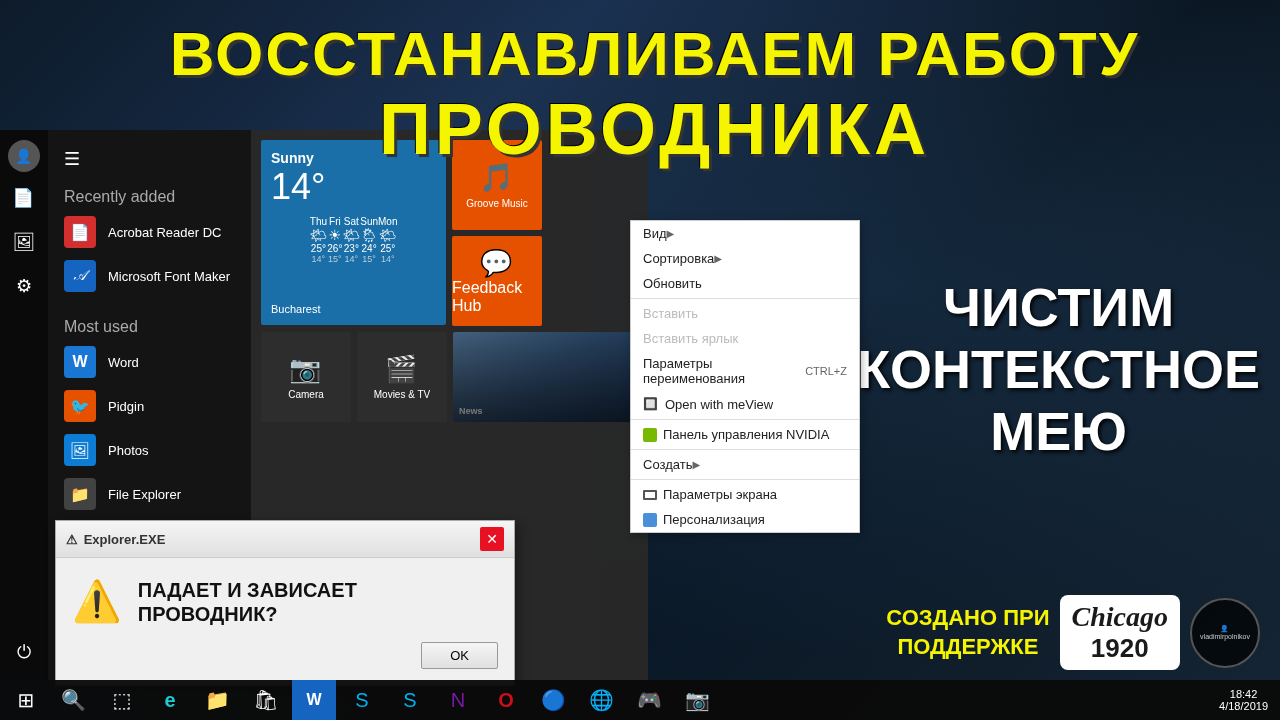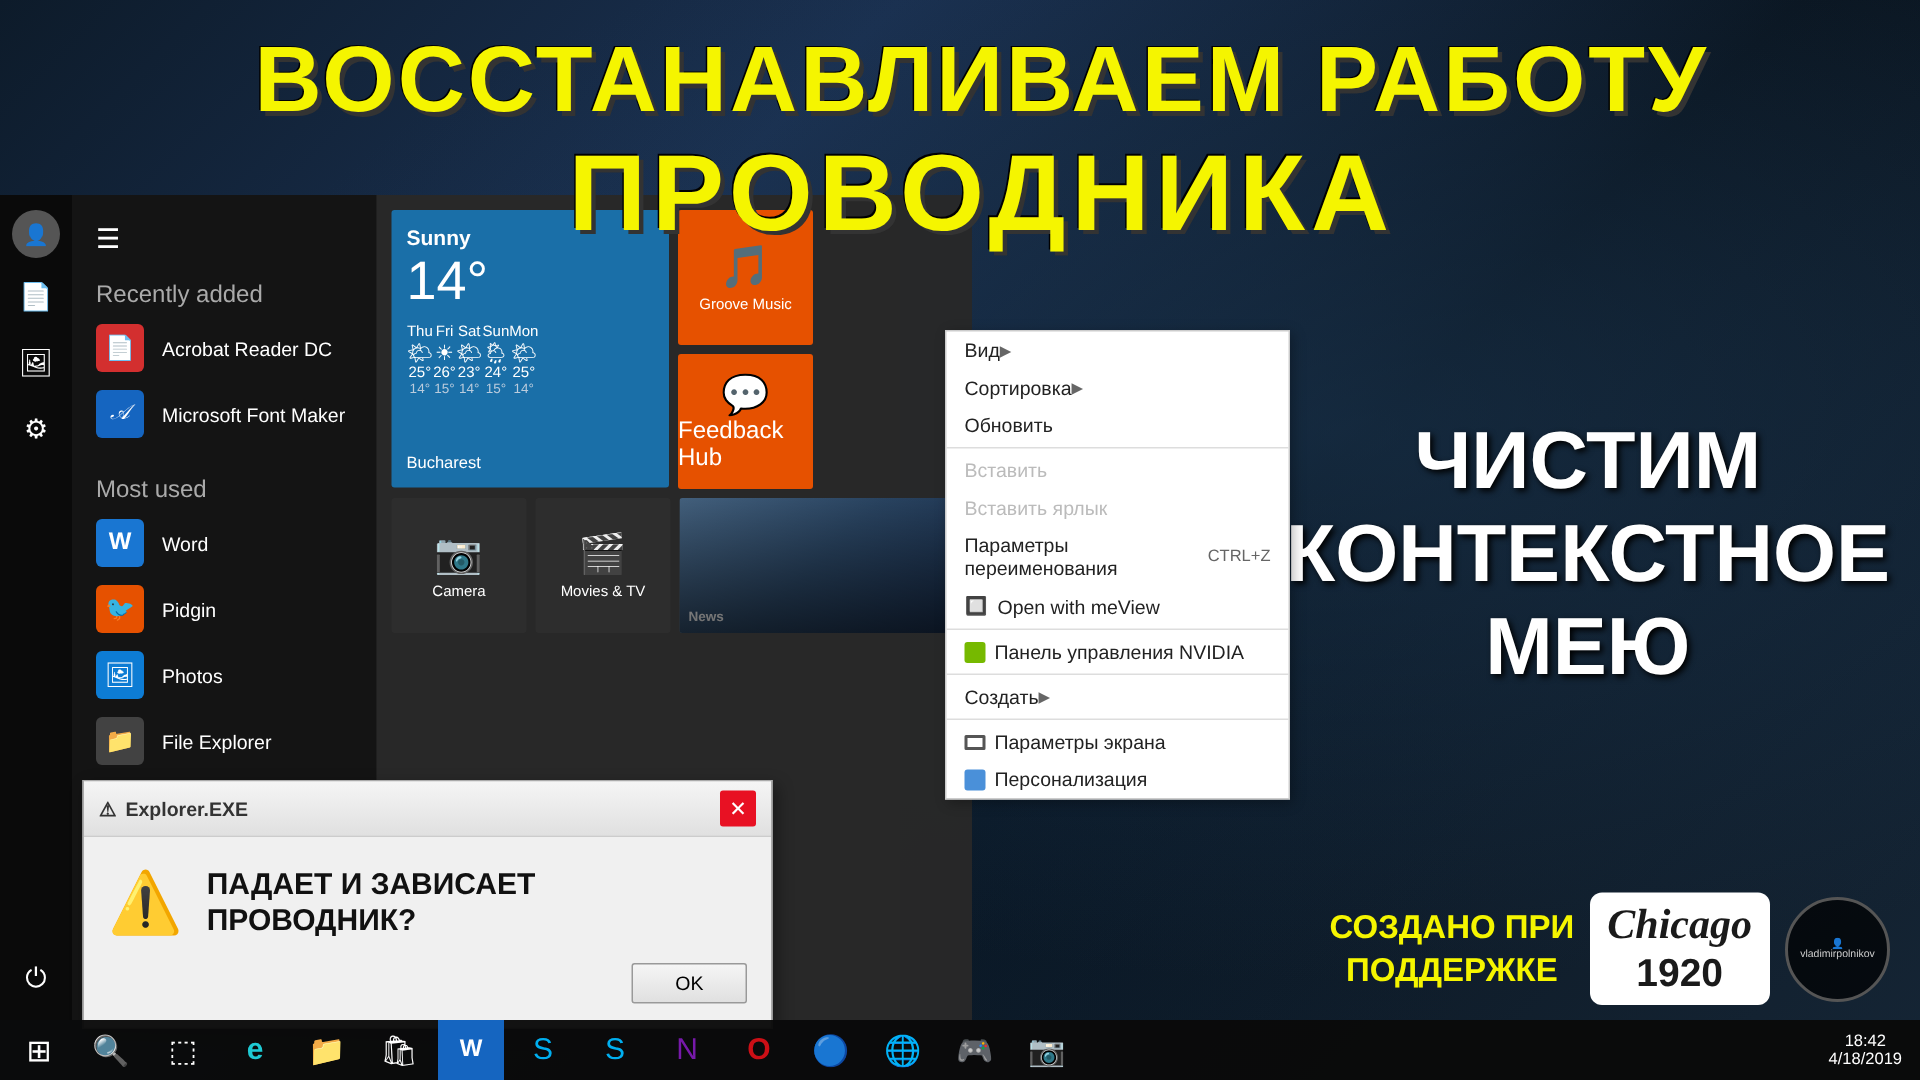--- a/index.html
+++ b/index.html
@@ -276,21 +276,21 @@
       border-radius: 2px;
       padding: 10px;
       color: white;
       position: relative;
       flex-shrink: 0;
     }
     .weather-condition { font-size: 14px; font-weight: bold; }
     .weather-temp { font-size: 36px; font-weight: 300; }
     .weather-days {
       display: flex;
-      justify-content: flex-start;
+      justify-content: center;
       margin-top: 8px;
     }
     .weather-day { text-align: center; font-size: 10px; }
     .weather-icon { font-size: 14px; }
     .weather-hi { font-size: 10px; }
     .weather-lo { font-size: 9px; color: #bcd; }
     .weather-city-bottom { font-size: 11px; position: absolute; bottom: 10px; left: 10px; }
 
     
     .tile-groove {

